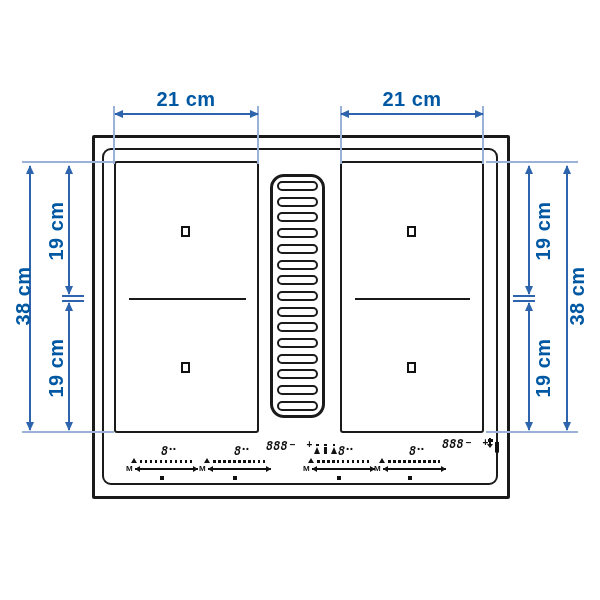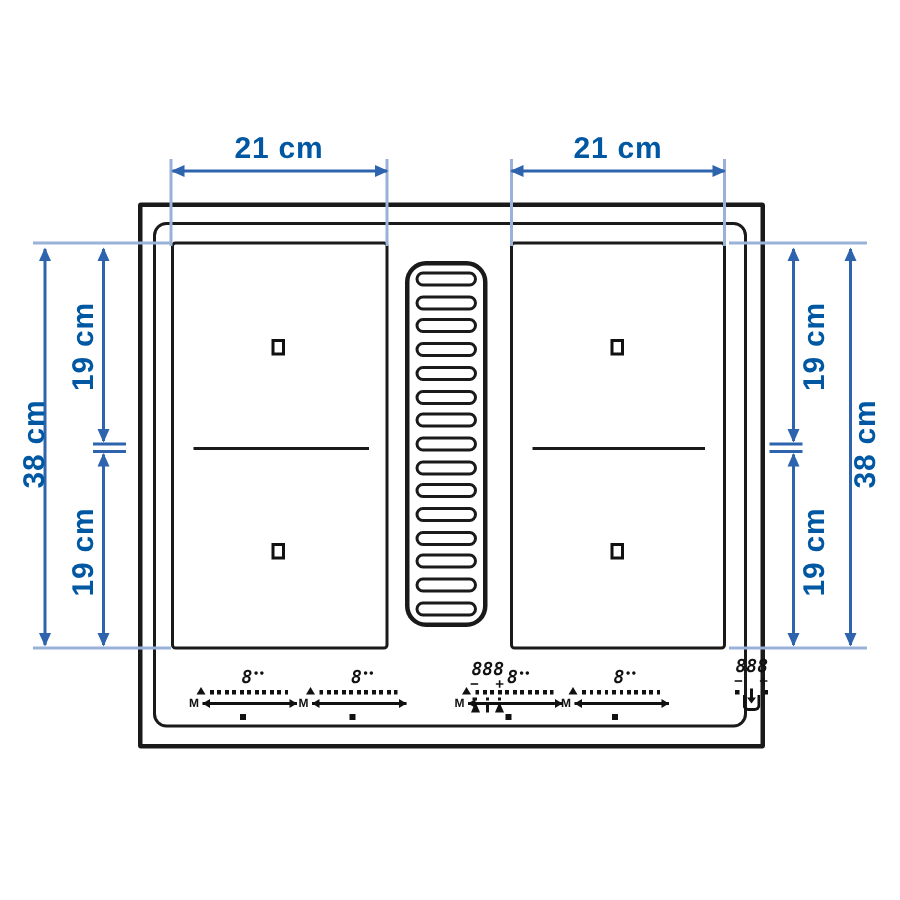--- a/index.html
+++ b/index.html
@@ -49,21 +49,21 @@
         background:repeating-linear-gradient(90deg,#111 0 2.5px,transparent 2.5px 5px);}
   .m-row{display:flex;align-items:center;gap:2px;}
   .mlabel{font-size:8px;font-weight:bold;color:#111;line-height:8px;}
   .mline{position:relative;flex:1;height:2px;background:#111;}
   .mline::before,.mline::after{content:"";position:absolute;top:-2px;width:0;height:0;
       border-top:3px solid transparent;border-bottom:3px solid transparent;}
   .mline::before{left:0;border-right:5px solid #111;}
   .mline::after{right:0;border-left:5px solid #111;}
   .sq{width:4px;height:4px;background:#111;align-self:center;margin-top:1px;}
 
-  .cluster{position:absolute;width:38px;display:flex;flex-direction:column;align-items:flex-end;gap:2px;margin-left:32px;}
+  .cluster{position:absolute;width:38px;display:flex;align-items:flex-start;gap:2px;}
   .pm{display:flex;gap:11px;font-size:10px;font-weight:bold;color:#111;line-height:7px;}
   .ic-row{display:flex;align-items:flex-end;gap:4px;height:13px;}
   .fig{display:flex;flex-direction:column;align-items:center;gap:1px;}
   .fig .head{width:2.5px;height:2.5px;background:#111;}
   .fig .body{width:0;height:0;border-left:3.5px solid transparent;border-right:3.5px solid transparent;
              border-bottom:7px solid #111;}
   .bar{display:flex;flex-direction:column;align-items:center;gap:1px;}
   .bar .head{width:2.5px;height:2.5px;background:#111;}
   .bar .stem{width:2.5px;height:7px;background:#111;}
   .hood{position:relative;width:22px;height:14px;}

